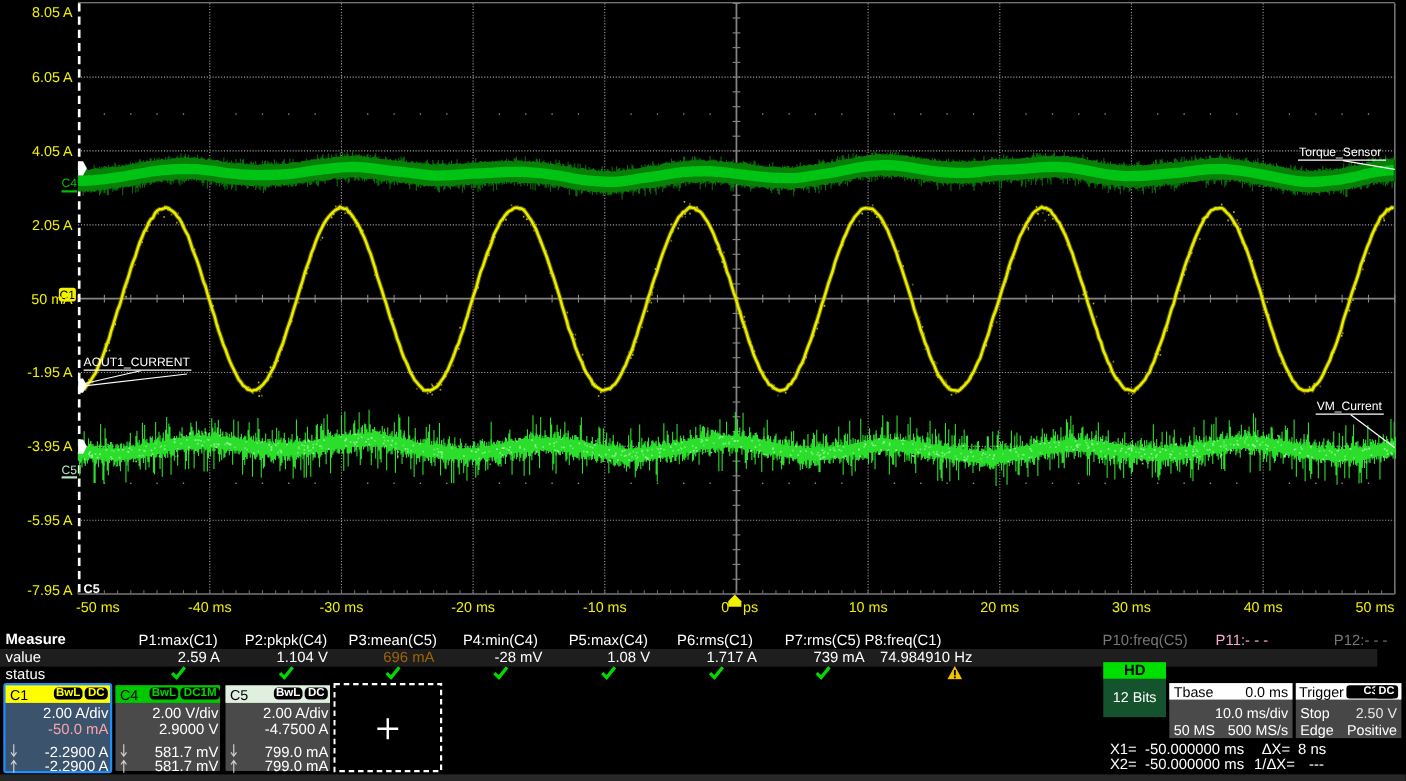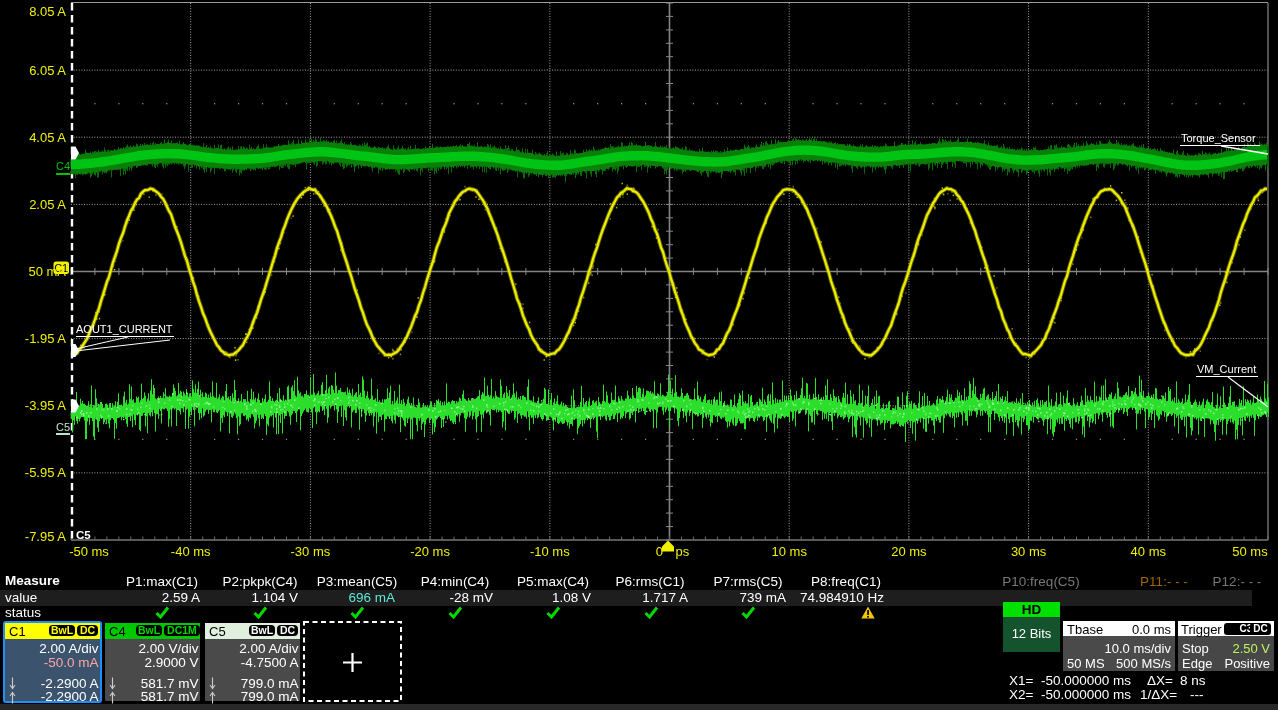--- a/index.html
+++ b/index.html
@@ -1522,30 +1522,30 @@
 <polygon points="668,540.5 674,546.5 674,551.5 662,551.5 662,546.5" fill="#f0f000"></polygon>
 </svg>
 <div style="position:absolute;left:5px;top:573px;font-weight:bold;font-size:13.5px;color:#fff">Measure</div>
 <div style="position:absolute;left:102px;top:574px;width:120px;text-align:center;font-size:13.5px;color:#fff">P1:max(C1)</div>
 <div style="position:absolute;left:200px;top:574px;width:120px;text-align:center;font-size:13.5px;color:#fff">P2:pkpk(C4)</div>
 <div style="position:absolute;left:297px;top:574px;width:120px;text-align:center;font-size:13.5px;color:#fff">P3:mean(C5)</div>
 <div style="position:absolute;left:395px;top:574px;width:120px;text-align:center;font-size:13.5px;color:#fff">P4:min(C4)</div>
 <div style="position:absolute;left:493px;top:574px;width:120px;text-align:center;font-size:13.5px;color:#fff">P5:max(C4)</div>
 <div style="position:absolute;left:590px;top:574px;width:120px;text-align:center;font-size:13.5px;color:#fff">P6:rms(C1)</div>
 <div style="position:absolute;left:688px;top:574px;width:120px;text-align:center;font-size:13.5px;color:#fff">P7:rms(C5)</div>
-<div style="position:absolute;left:786px;top:574px;width:120px;text-align:center;font-size:13.5px;color:#fff">P8:freq(C1)</div>
+<div style="position:absolute;left:786px;top:574px;width:120px;text-align:left;font-size:13.5px;color:#fff">P8:freq(C1)</div>
 <div style="position:absolute;left:884px;top:590px;width:120px;text-align:right;font-size:13.5px;color:#bef264">P9:- - -</div>
 <div style="position:absolute;left:981px;top:574px;width:120px;text-align:center;font-size:13.5px;color:#777">P10:freq(C5)</div>
-<div style="position:absolute;left:1104px;top:574px;width:120px;text-align:center;font-size:13.5px;color:#a16207">P11:- - -</div>
+<div style="position:absolute;left:1069px;top:574px;width:120px;text-align:center;font-size:13.5px;color:#f9a8d4">P11:- - -</div>
 <div style="position:absolute;left:1177px;top:574px;width:120px;text-align:center;font-size:13.5px;color:#777">P12:- - -</div>
 <div style="position:absolute;left:0;top:590px;width:1252px;height:15.5px;background:#1e1e1e"></div>
 <div style="position:absolute;left:5px;top:590px;font-size:13.5px;color:#fff">value</div>
 <div style="position:absolute;right:1078px;top:590px;font-size:13.5px;color:#fff">2.59 A</div>
 <div style="position:absolute;right:980px;top:590px;font-size:13.5px;color:#fff">1.104 V</div>
-<div style="position:absolute;right:883px;top:590px;font-size:13.5px;color:#5eead4">696 mA</div>
+<div style="position:absolute;right:883px;top:590px;font-size:13.5px;color:#a16207">696 mA</div>
 <div style="position:absolute;right:785px;top:590px;font-size:13.5px;color:#fff">-28 mV</div>
 <div style="position:absolute;right:687px;top:590px;font-size:13.5px;color:#fff">1.08 V</div>
 <div style="position:absolute;right:590px;top:590px;font-size:13.5px;color:#fff">1.717 A</div>
 <div style="position:absolute;right:492px;top:590px;font-size:13.5px;color:#fff">739 mA</div>
 <div style="position:absolute;right:394px;top:590px;font-size:13.5px;color:#fff">74.984910 Hz</div>
 <div style="position:absolute;left:5px;top:605px;font-size:13.5px;color:#fff">status</div>
 <div style="position:absolute;left:155px;top:605px"><svg width="15" height="13" viewBox="0 0 15 13">
       <path d="M1.5 7 L5.5 11 L13 1.5" stroke="#00d800" stroke-width="3" fill="none"></path>
     </svg></div>
 <div style="position:absolute;left:253px;top:605px"><svg width="15" height="13" viewBox="0 0 15 13">
@@ -1639,21 +1639,21 @@
     <span style="position:absolute;left:4px;top:34.5px;font-size:13px;color:#fff">50 MS</span>
     <span style="position:absolute;right:4px;top:34.5px;font-size:13px;color:#fff">500 MS/s</span>
   </div>
 <div style="position:absolute;left:1178px;top:621px;width:96px;height:50px;background:#474747">
     <div style="position:absolute;left:0;top:0;width:100%;height:15px;background:#fff">
       <span style="position:absolute;left:3px;top:0.5px;font-size:13px;color:#000">Trigger</span>
       <span style="position:absolute;left:46px;top:1.5px;width:44px;height:12px;background:#000;border-radius:3px;color:#fff;font-size:10px;font-weight:bold;text-align:center;line-height:12px">C3</span>
       <span style="position:absolute;left:72px;top:1.5px;width:21px;height:12px;background:#000;border-radius:3px;color:#fff;font-size:10px;font-weight:bold;text-align:center;line-height:12px">DC</span>
     </div>
     <span style="position:absolute;left:4px;top:20px;font-size:13px;color:#fff">Stop</span>
-    <span style="position:absolute;right:4px;top:20px;font-size:13px;color:#bef264">2.50 V</span>
+    <span style="position:absolute;right:4px;top:20px;font-size:13px;color:#e5e5e5">2.50 V</span>
     <span style="position:absolute;left:4px;top:34.5px;font-size:13px;color:#fff">Edge</span>
     <span style="position:absolute;right:4px;top:34.5px;font-size:13px;color:#fff">Positive</span>
   </div>
 <div style="position:absolute;left:1009px;top:672.5px;font-size:13.5px;color:#fff">X1=&nbsp;&nbsp;-50.000000 ms</div>
 <div style="position:absolute;left:1147px;top:672.5px;font-size:13.5px;color:#fff">ΔX=</div>
 <div style="position:absolute;left:1180px;top:672.5px;font-size:13.5px;color:#fff">8 ns</div>
 <div style="position:absolute;left:1009px;top:687px;font-size:13.5px;color:#fff">X2=&nbsp;&nbsp;-50.000000 ms</div>
 <div style="position:absolute;left:1140px;top:687px;font-size:13.5px;color:#fff">1/ΔX=</div>
 <div style="position:absolute;left:1190px;top:687px;font-size:13.5px;color:#fff">---</div>
 <div style="position:absolute;left:0;top:704px;width:1278px;height:6px;background:#282828"></div>

